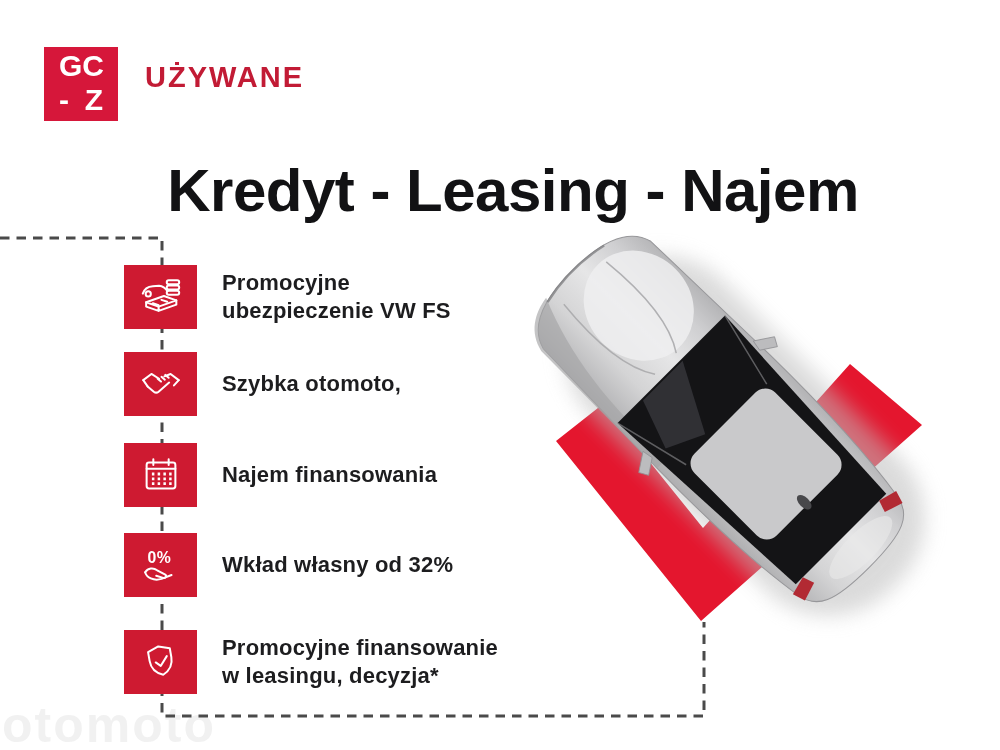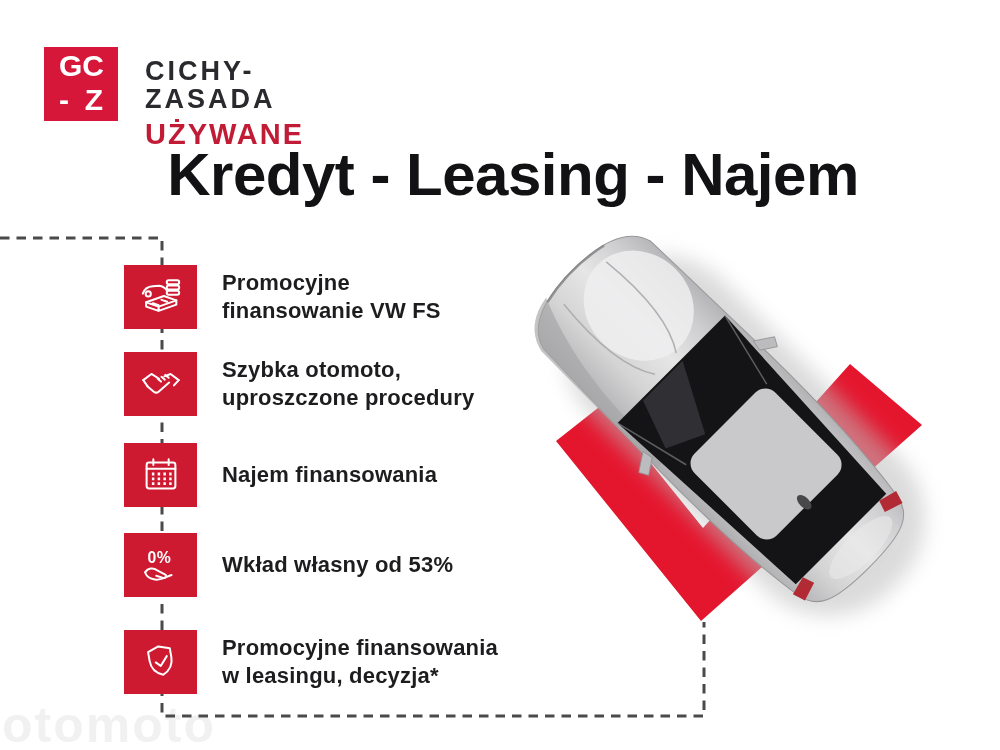--- a/index.html
+++ b/index.html
@@ -16,21 +16,21 @@
   
   .header{position:absolute;left:0;top:0;z-index:2;}
   .logo-square{position:absolute;left:44px;top:47px;width:74px;height:74px;background:#d6173a;
     display:flex;flex-direction:column;justify-content:center;gap:4px;box-sizing:border-box;padding:4px 15px 6px 15px;}
   .logo-row{display:flex;justify-content:space-between;color:#fff;font-weight:bold;font-size:30px;line-height:1;}
   .brand-text{position:absolute;left:145px;top:57px;}
   .brand-name{font-size:27px;font-weight:bold;letter-spacing:3px;color:#2a292d;line-height:1.05;}
   .brand-sub{font-size:29px;font-weight:bold;letter-spacing:2px;color:#c21b35;margin-top:4px;}
 
   
-  .page-title{position:absolute;left:26px;right:0;top:140px;margin:0;text-align:center;z-index:2;
+  .page-title{position:absolute;left:26px;right:0;top:140px;margin:16px;text-align:center;z-index:2;
     font-size:60px;font-weight:bold;letter-spacing:-0.5px;color:#121214;line-height:1.15;}
 
   
   .benefits{list-style:none;margin:0;padding:0;z-index:2;position:absolute;left:0;top:0;}
   .benefit{position:absolute;left:124px;height:64px;display:flex;align-items:center;gap:25px;}
   .benefit-icon{width:73px;height:64px;background:#ce1a31;flex:0 0 auto;display:flex;align-items:center;justify-content:center;}
   .benefit-text{font-size:22px;line-height:28px;font-weight:bold;color:#1d1d1f;letter-spacing:0.2px;white-space:nowrap;}
   .benefit-line{display:block;}
 </style>
 </head>
@@ -91,21 +91,20 @@
       <div class="logo-row">
         <span>G</span>
         <span>C</span>
       </div>
       <div class="logo-row">
         <span>-</span>
         <span>Z</span>
       </div>
     </div>
     <div class="brand-text">
-      <div class="brand-name">CICHY-ZASADA</div>
       <div class="brand-sub">UŻYWANE</div>
     </div>
   </div>
 
   <h1 class="page-title">Kredyt - Leasing - Najem</h1>
 
   <ul class="benefits">
 
     <li class="benefit" style="top:265px">
       <div class="benefit-icon">
@@ -115,37 +114,36 @@
           <rect x="30" y="6.5" width="13" height="4.2" rx="2.1"></rect>
           <rect x="30" y="12" width="13" height="4.2" rx="2.1"></rect>
           <rect x="30" y="17.5" width="13" height="4.2" rx="2.1"></rect>
           <path d="M8.5 29.5 L27 23 L40 27.5 L21.5 34 Z"></path>
           <path d="M8.5 29.5 V34 L21.5 38.5 V34 M40 27.5 V32 L21.5 38.5"></path>
           <path d="M24.5 27 l6 2 M15.5 30.5 l6 2"></path>
         </svg>
       </div>
       <div class="benefit-text">
         <span class="benefit-line">Promocyjne</span>
-        <span class="benefit-line">finansowanie VW FS</span>
+        <span class="benefit-line">ubezpieczenie VW FS</span>
       </div>
     </li>
 
     <li class="benefit" style="top:352px">
       <div class="benefit-icon">
         <svg width="46" height="46" viewBox="0 0 48 48" fill="none" stroke="#fff" stroke-width="2.1" stroke-linecap="round" stroke-linejoin="round">
           <path d="M5.5 20 L14 13.5 L22 18.5"></path>
           <path d="M42.5 20 L34 13.5 L27.5 16"></path>
           <path d="M10 26.5 l6.5 5.5 q2.5 2 5 0 l11 -9.5"></path>
           <path d="M20.5 18.5 l3.5 3 M24.5 16.5 l3.5 3 M28.5 14.5 l3.5 3"></path>
           <path d="M5.5 20 L10 26.5 M42.5 20 L37.5 25.5"></path>
         </svg>
       </div>
       <div class="benefit-text">
         <span class="benefit-line">Szybka otomoto,</span>
-        <span class="benefit-line">uproszczone procedury</span>
       </div>
     </li>
 
     <li class="benefit" style="top:443px">
       <div class="benefit-icon">
         <svg width="46" height="46" viewBox="0 0 48 48" fill="none" stroke="#fff" stroke-width="2.1" stroke-linecap="round" stroke-linejoin="round">
           <rect x="9" y="11" width="30" height="27" rx="2.5"></rect>
           <path d="M9 17.5 h30"></path>
           <path d="M16 7.5 v6 M32 7.5 v6"></path>
           <path stroke-width="3" stroke-linecap="butt" d="M14.5 23 h2.6 M20.5 23 h2.6 M26.5 23 h2.6 M32.5 23 h2.6 M14.5 28 h2.6 M20.5 28 h2.6 M26.5 28 h2.6 M32.5 28 h2.6 M14.5 33 h2.6 M20.5 33 h2.6 M26.5 33 h2.6 M32.5 33 h2.6"></path>
@@ -158,34 +156,34 @@
 
     <li class="benefit" style="top:533px">
       <div class="benefit-icon">
         <svg width="46" height="46" viewBox="0 0 48 48" fill="none" stroke="#fff" stroke-width="2.1" stroke-linecap="round" stroke-linejoin="round">
           <text x="10" y="21.5" font-size="16.5" font-weight="bold" fill="#ffffff" stroke="none" letter-spacing="0.5">0%</text>
           <path d="M7.5 31.5 c3 -4.5 8.5 -5 12.5 -2 l8 4.2 c2.6 1.4 1.2 4.6 -1.8 3.7 l-7.2 -2.2"></path>
           <path d="M7.5 31.5 c1 5.5 9 9.5 17 7 l10.5 -4"></path>
         </svg>
       </div>
       <div class="benefit-text">
-        <span class="benefit-line">Wkład własny od 53%</span>
+        <span class="benefit-line">Wkład własny od 32%</span>
         <span class="benefit-line"></span>
       </div>
     </li>
 
     <li class="benefit" style="top:630px">
       <div class="benefit-icon">
         <svg width="46" height="46" viewBox="0 0 48 48" fill="none" stroke="#fff" stroke-width="2.1" stroke-linecap="round" stroke-linejoin="round">
           <g transform="rotate(-10 24 24)">
             <path d="M24 7.5 L35.5 11.5 V21 c0 8 -4.5 13.5 -11.5 16.5 C17 34.5 12.5 29 12.5 21 V11.5 Z"></path>
             <path d="M18.5 23.5 l4.5 4.5 8 -9"></path>
           </g>
         </svg>
       </div>
       <div class="benefit-text">
-        <span class="benefit-line">Promocyjne finansowania</span>
+        <span class="benefit-line">Promocyjne finansowanie</span>
         <span class="benefit-line">w leasingu, decyzja*</span>
       </div>
     </li>
 
   </ul>
 </div>
 
 </body></html>

